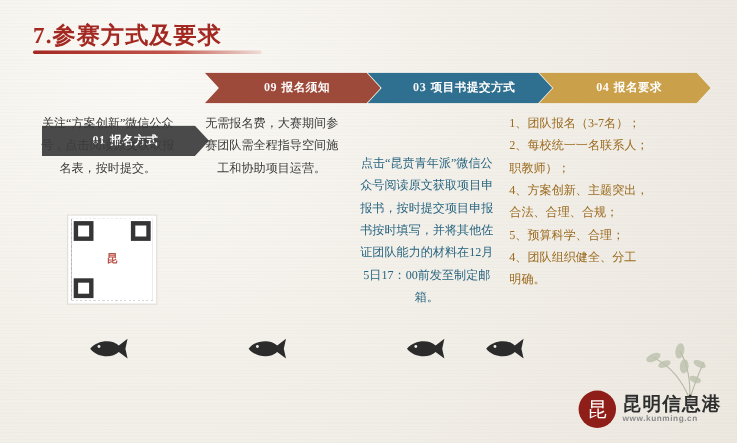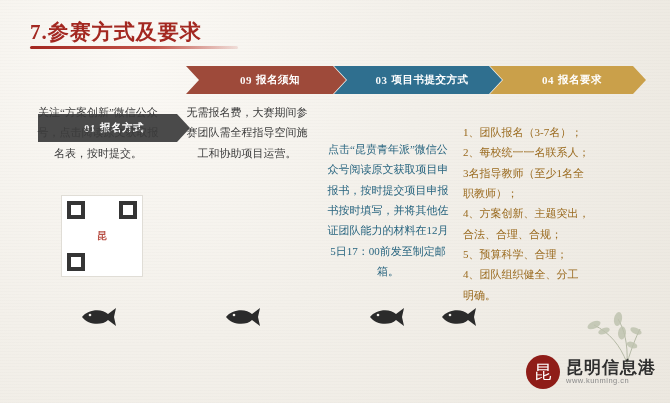--- a/index.html
+++ b/index.html
@@ -93,21 +93,21 @@
   .col {
     position: absolute;
     top: 102px;
     font-family: "Liberation Serif", serif;
     font-size: 11px;
     line-height: 1.85;
   }
   .c1 { left: 34px;  width: 128px; color: #3b3b3b; text-align: center; }
   .c2 { left: 183px; width: 128px; color: #3b3b3b; text-align: center; }
   .c3 { left: 327px; width: 122px; color: #27647f; text-align: center; margin-top: 37px; }
-  .c4 { left: 463px; width: 172px; color: #9a6a1e; text-align: left; margin-top: 20px; }
+  .c4 { left: 463px; width: 172px; color: #9a6a1e; text-align: left; }
   .c4 .line { white-space: nowrap; }
   .c3 p, .c2 p, .c1 p { margin: 0; }
 
   
   .qr-wrap {
     position: absolute;
     left: 62px;
     top: 196px;
     width: 74px;
     height: 74px;
@@ -188,20 +188,21 @@
     font-family: "Liberation Serif", serif;
     font-size: 17px;
     font-weight: bold;
     color: #2e2e2e;
     letter-spacing: 1px;
   }
   .brand-en {
     font-size: 7.5px;
     color: #8a8a8a;
     letter-spacing: 0.5px;
+    font-weight: bold;
   }
   
   .foliage {
     position: absolute;
     right: 28px;
     bottom: 38px;
     width: 110px;
     height: 70px;
     opacity: 0.5;
     pointer-events: none;
@@ -250,21 +251,20 @@
     <p>无需报名费，大赛期间参赛团队需全程指导空间施工和协助项目运营。</p>
   </div>
 
   <div class="col c3">
     <p>点击“昆贲青年派”微信公众号阅读原文获取项目申报书，按时提交项目申报书按时填写，并将其他佐证团队能力的材料在12月5日17：00前发至制定邮箱。</p>
   </div>
 
   <div class="col c4">
     <div class="line">1、团队报名（3-7名）；</div>
     <div class="line">2、每校统一一名联系人；</div>
-    <div class="line">3名指导教师（至少1名全</div>
     <div class="line">职教师）；</div>
     <div class="line">4、方案创新、主题突出，</div>
     <div class="line">合法、合理、合规；</div>
     <div class="line">5、预算科学、合理；</div>
     <div class="line">4、团队组织健全、分工</div>
     <div class="line">明确。</div>
   </div>
 
   <svg class="fish f1" viewBox="0 0 40 22">
     <path fill="currentColor" d="M4 11 C10 3, 24 2, 30 8 L38 2 L36 11 L38 20 L30 14 C24 20, 10 19, 4 11 Z"></path>

